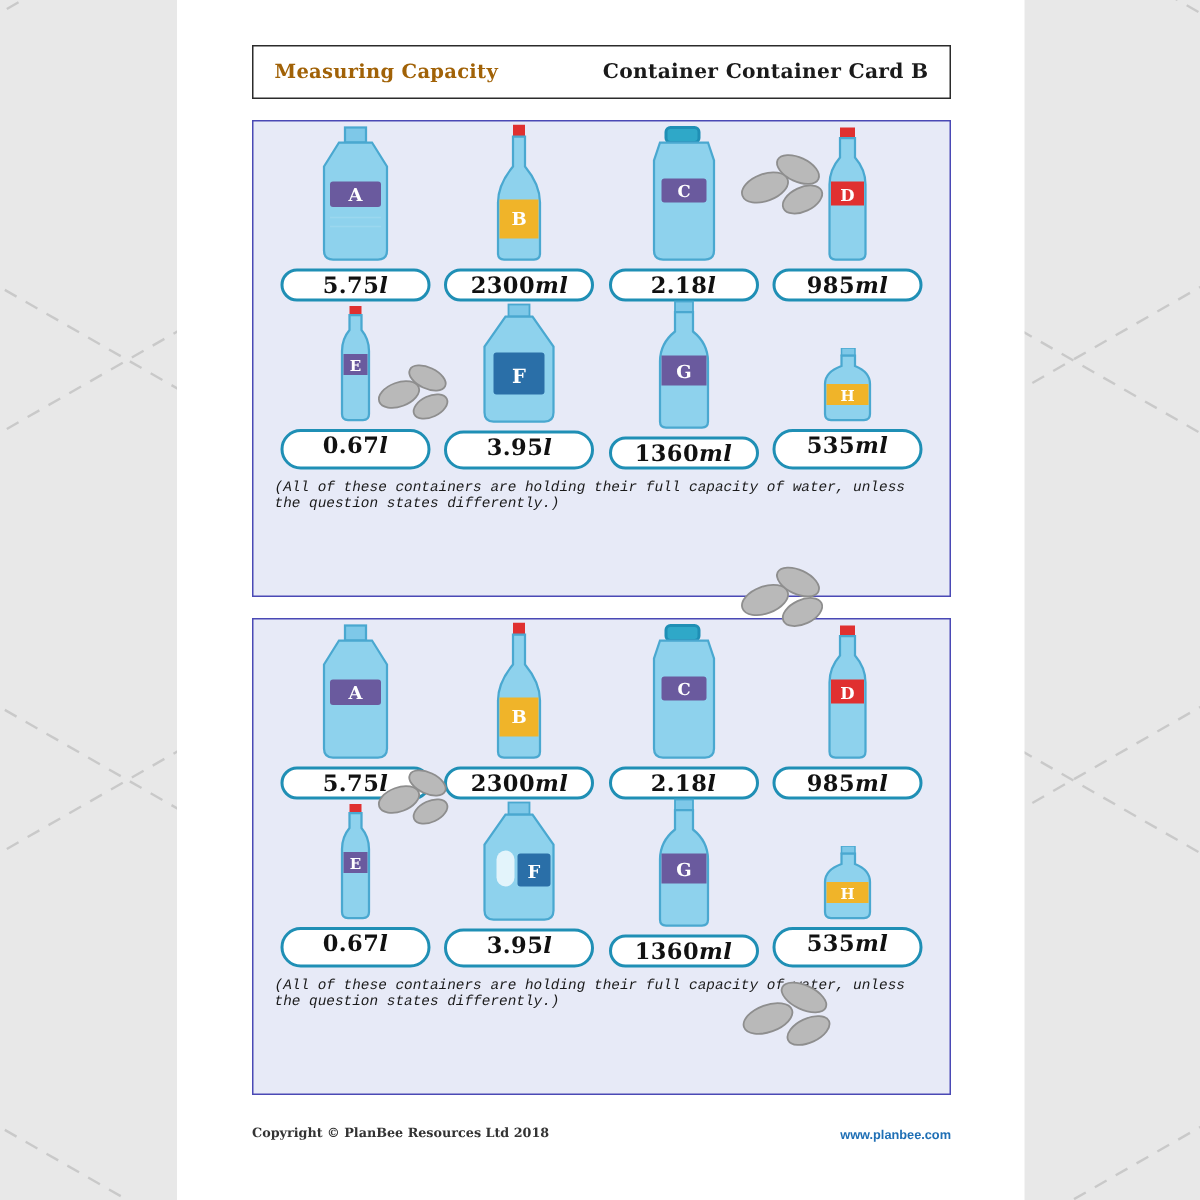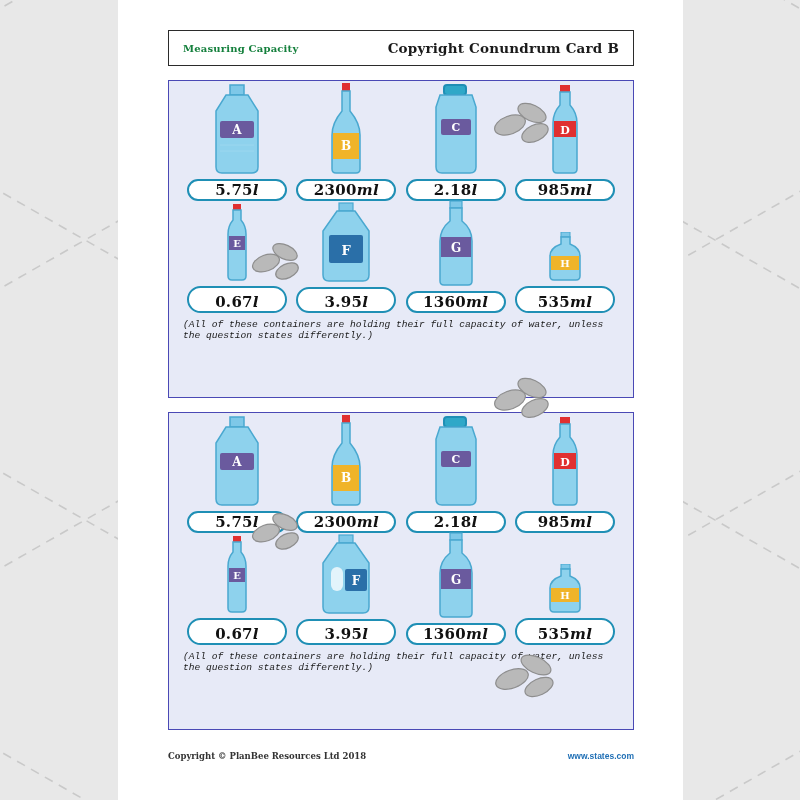--- a/index.html
+++ b/index.html
@@ -24,21 +24,21 @@
     position:absolute;left:168px;top:30px;width:466px;height:740px;
   }
   
   .header{
     position:relative;height:36px;border:1.5px solid #2b2b2b;
     box-sizing:border-box;
     display:flex;align-items:center;
   }
   .header .h-left{
     font-family:"DejaVu Serif", serif;
-    font-weight:bold;font-size:10px;color:#15803d;
+    font-weight:bold;font-size:13px;color:#a16207;
     padding-left:14px;letter-spacing:.2px;
   }
   .header .h-right{
     margin-left:auto;padding-right:14px;
     font-family:"DejaVu Serif", serif;
     font-weight:bold;font-size:13.5px;color:#1a1a1a;letter-spacing:.2px;
   }
   
   .card{
     position:relative;
@@ -60,21 +60,21 @@
     height:100%;
     position:relative;
   }
   .bottle-wrap{
     height:92px;display:flex;align-items:flex-end;justify-content:center;
   }
   .labelbox{
     margin-top:4px;
     width:100px;height:30px;
     background:#ffffff;border:2px solid #1f8fb5;border-radius:15px;
-    display:flex;align-items:flex-end;justify-content:center;
+    display:flex;align-items:flex-start;justify-content:center;
     box-sizing:border-box;
   }
   .labelbox .val{
     font-family:"DejaVu Serif", serif;
     font-weight:bold;font-size:15px;color:#111;
     letter-spacing:.3px;
   }
   .labelbox .val .u{ font-style:italic; font-weight:bold; }
   .cardnote{
     margin-top:6px;
@@ -114,21 +114,21 @@
     <polygon points="400,780 540,860 540,1020 400,1100 260,1020 260,860"></polygon>
   </g>
 </svg>
 
 <div class="sheet"></div>
 
 <div class="doc">
 
   <div class="header">
     <div class="h-left">Measuring Capacity</div>
-    <div class="h-right">Copyright Conundrum Card B</div>
+    <div class="h-right">Container Container Card B</div>
   </div>
 
   <div class="card">
     <div class="row">
 
       <div class="cell">
         <div class="bottle-wrap">
           <svg width="62" height="92" viewBox="0 0 62 92" xmlns="http://www.w3.org/2000/svg">
             <rect x="24" y="2" width="14" height="10" fill="#7ec8e8" stroke="#4aa8d0" stroke-width="1.5"></rect>
             <path d="M20 12 L42 12 L52 28 L52 84 Q52 90 46 90 L16 90 Q10 90 10 84 L10 28 Z" fill="#8ed2ed" stroke="#4aa8d0" stroke-width="1.5"></path>
@@ -372,21 +372,21 @@
         </div>
       </div>
 
     </div>
 
     <div class="cardnote">(All of these containers are holding their full capacity of water, unless the question states differently.)</div>
   </div>
 
   <div class="footer" style="position:relative;margin-top:19px;">
     <div class="copyright">Copyright © PlanBee Resources Ltd 2018</div>
-    <div class="weburl">www.states.com</div>
+    <div class="weburl">www.planbee.com</div>
   </div>
 
 </div>
 
 <svg class="bee" style="left:480px;top:95px;" width="80" height="60" viewBox="0 0 80 60" xmlns="http://www.w3.org/2000/svg">
   <g fill="#b9b9b9" stroke="#8e8e8e" stroke-width="1.2">
     <ellipse cx="30" cy="30" rx="16" ry="9" transform="rotate(-20 30 30)"></ellipse>
     <ellipse cx="52" cy="18" rx="15" ry="8" transform="rotate(25 52 18)"></ellipse>
     <ellipse cx="55" cy="38" rx="14" ry="8" transform="rotate(-25 55 38)"></ellipse>
   </g>

